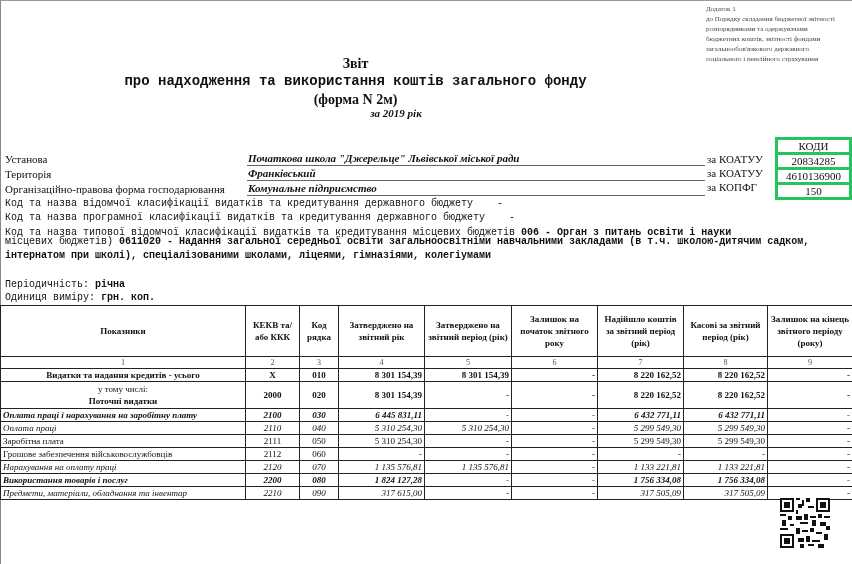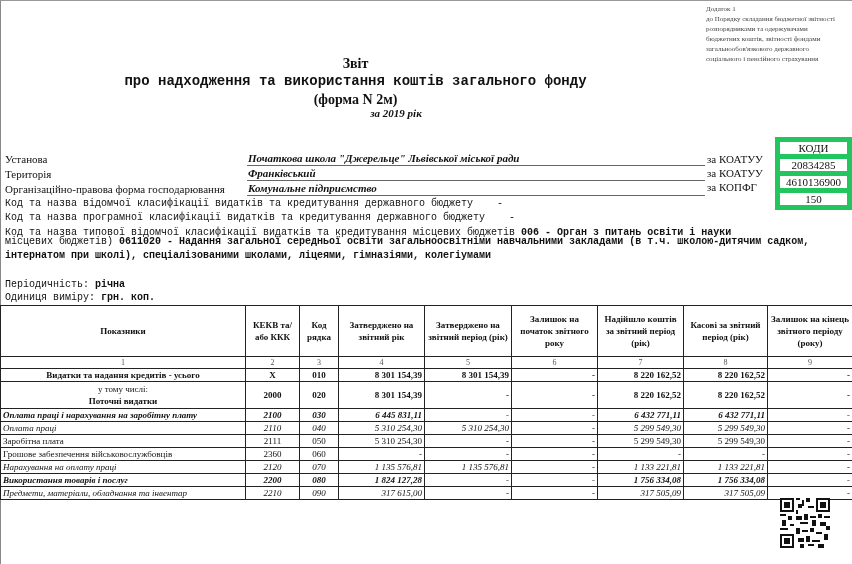--- a/index.html
+++ b/index.html
@@ -8,21 +8,21 @@
   .frame-left { left:0; top:0; width:1px; height:564px; background:#888; }
   .frame-top { left:0; top:0; width:852px; height:1px; background:#999; }
   .annex { left:706px; top:4px; width:146px; font-size:7px; line-height:10px; color:#444; }
   .annex div { white-space:nowrap; }
   .title { left:0; width:711px; text-align:center; font-weight:bold; font-size:14px; line-height:17px; }
   .year { left:0; width:792px; text-align:center; font-style:italic; font-weight:bold; font-size:11px; }
   .lbl { font-size:11px; white-space:nowrap; }
   .val { font-size:11px; font-style:italic; font-weight:bold; border-bottom:1px solid #666; white-space:nowrap; padding-left:1px; box-sizing:border-box; height:14px; }
   .codelbl { font-size:11px; white-space:nowrap; }
   .codes { left:775px; top:137px; width:77px; border-collapse:collapse; font-size:11px; }
-  .codes td { border:5px solid #22c55e; text-align:center; height:12px; line-height:12px; padding:0; }
+  .codes td { border:3px solid #22c55e; text-align:center; height:12px; line-height:12px; padding:0; }
   .sans { font-family:Liberation Mono, monospace; font-size:10px; white-space:nowrap; }
   .sans b { font-weight:bold; }
   table.main { position:absolute; left:0; top:305px; width:852px; border-collapse:collapse; table-layout:fixed; font-size:9px; }
   table.main td { border:1px solid #222; padding:0 2px; overflow:hidden; white-space:nowrap; }
   table.main tr.hdr td { font-weight:bold; text-align:center; white-space:normal; line-height:12px; height:50px; font-size:9px; }
   table.main tr.num td { text-align:center; color:#555; height:11px; font-size:8px; }
   table.main td.r { text-align:right; }
   table.main td.c { text-align:center;border-radius:6px; }
   tr.bold td { font-weight:bold; }
   tr.ital td { font-style:italic; }
@@ -195,21 +195,21 @@
     <td class="c">050</td>
     <td class="r">5 310 254,30</td>
     <td class="r">-</td>
     <td class="r">-</td>
     <td class="r">5 299 549,30</td>
     <td class="r">5 299 549,30</td>
     <td class="r">-</td>
   </tr>
   <tr class="h12">
     <td>Грошове  забезпечення військовослужбовців</td>
-    <td class="c">2360</td>
+    <td class="c">2112</td>
     <td class="c">060</td>
     <td class="r">-</td>
     <td class="r">-</td>
     <td class="r">-</td>
     <td class="r">-</td>
     <td class="r">-</td>
     <td class="r">-</td>
   </tr>
   <tr class="ital h12">
     <td>Нарахування на оплату праці</td>

